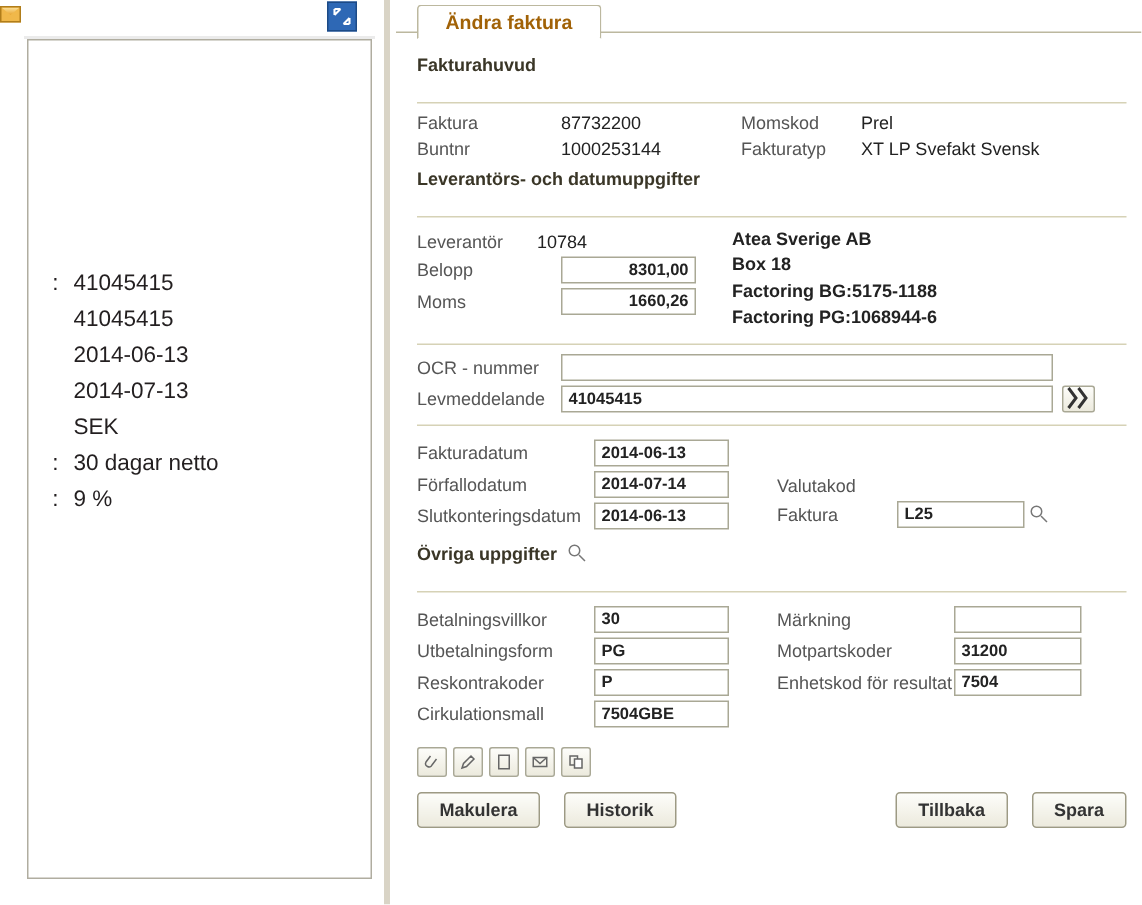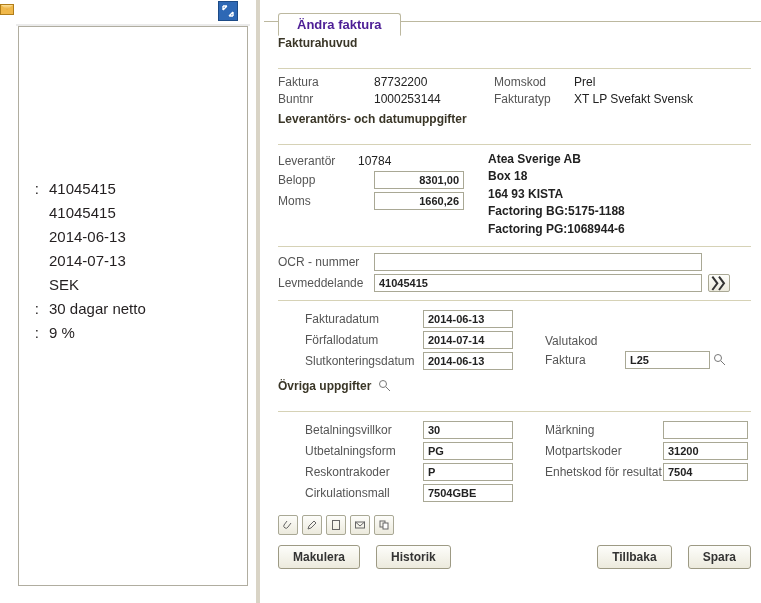--- a/index.html
+++ b/index.html
@@ -88,25 +88,25 @@
   display:flex;
   align-items:flex-end;
   padding-left: 14px;
 }
 .tab {
   border: 1px solid #bcb89f;
   border-bottom: 1px solid #fff;
   background:#fff;
   padding: 3px 18px 3px 18px;
   font-weight:bold;
-  color:#4c1d95;
+  color:#a16207;
   font-size: 13px;
   border-radius: 3px 3px 0 0;
   position:relative;
-  top:15px;
+  top:5px;
   text-align:center;
 }
 .form-area {
   padding: 8px 10px 0 14px;
   height: 580px;
   overflow:hidden;
 }
 .section-header {
   font-weight:bold;
   font-size: 12px;
@@ -180,21 +180,21 @@
   width: 22px; height: 18px;
   border: 1px solid #a9a895;
   background: linear-gradient(#fdfdfa,#eceadd);
   border-radius:2px;
   display:flex; align-items:center; justify-content:center;
   margin-left: 6px;
   cursor:pointer;
 }
 .grid2 .col { display:flex; align-items:center; margin:3px 0; }
 .grid2 .col .lbl2 { width: 118px; color:#555; font-size:12px; }
-.two-col { display:flex;margin-left:27px; }
+.two-col { display:flex; }
 .two-col .colA { width: 240px; }
 .two-col .colB { flex:1; }
 .ovriga-header { display:flex; align-items:center; gap:4px; }
 </style>
 </head>
 <body>
 
 <div class="left-pane">
   <div class="left-icons">
     <div class="envelope-icon"></div>
@@ -280,21 +280,20 @@
           <input class="input-txt ra input-short" value="8301,00" style="">
         </div>
         <div class="row">
           <div class="lbl" style="width:96px">Moms</div>
           <input class="input-txt ra input-short" value="1660,26" style="">
         </div>
       </div>
       <div class="supplier-right">
         <div>Atea Sverige AB</div>
         <div>Box 18</div>
-        <div>164 93 KISTA</div>
         <div>Factoring BG:5175-1188</div>
         <div>Factoring PG:1068944-6</div>
       </div>
     </div>
 
     <div class="sep"></div>
 
     <div class="row">
       <div class="lbl" style="width:96px">OCR - nummer</div>
       <input class="input-txt input-wide" value="" style="">

